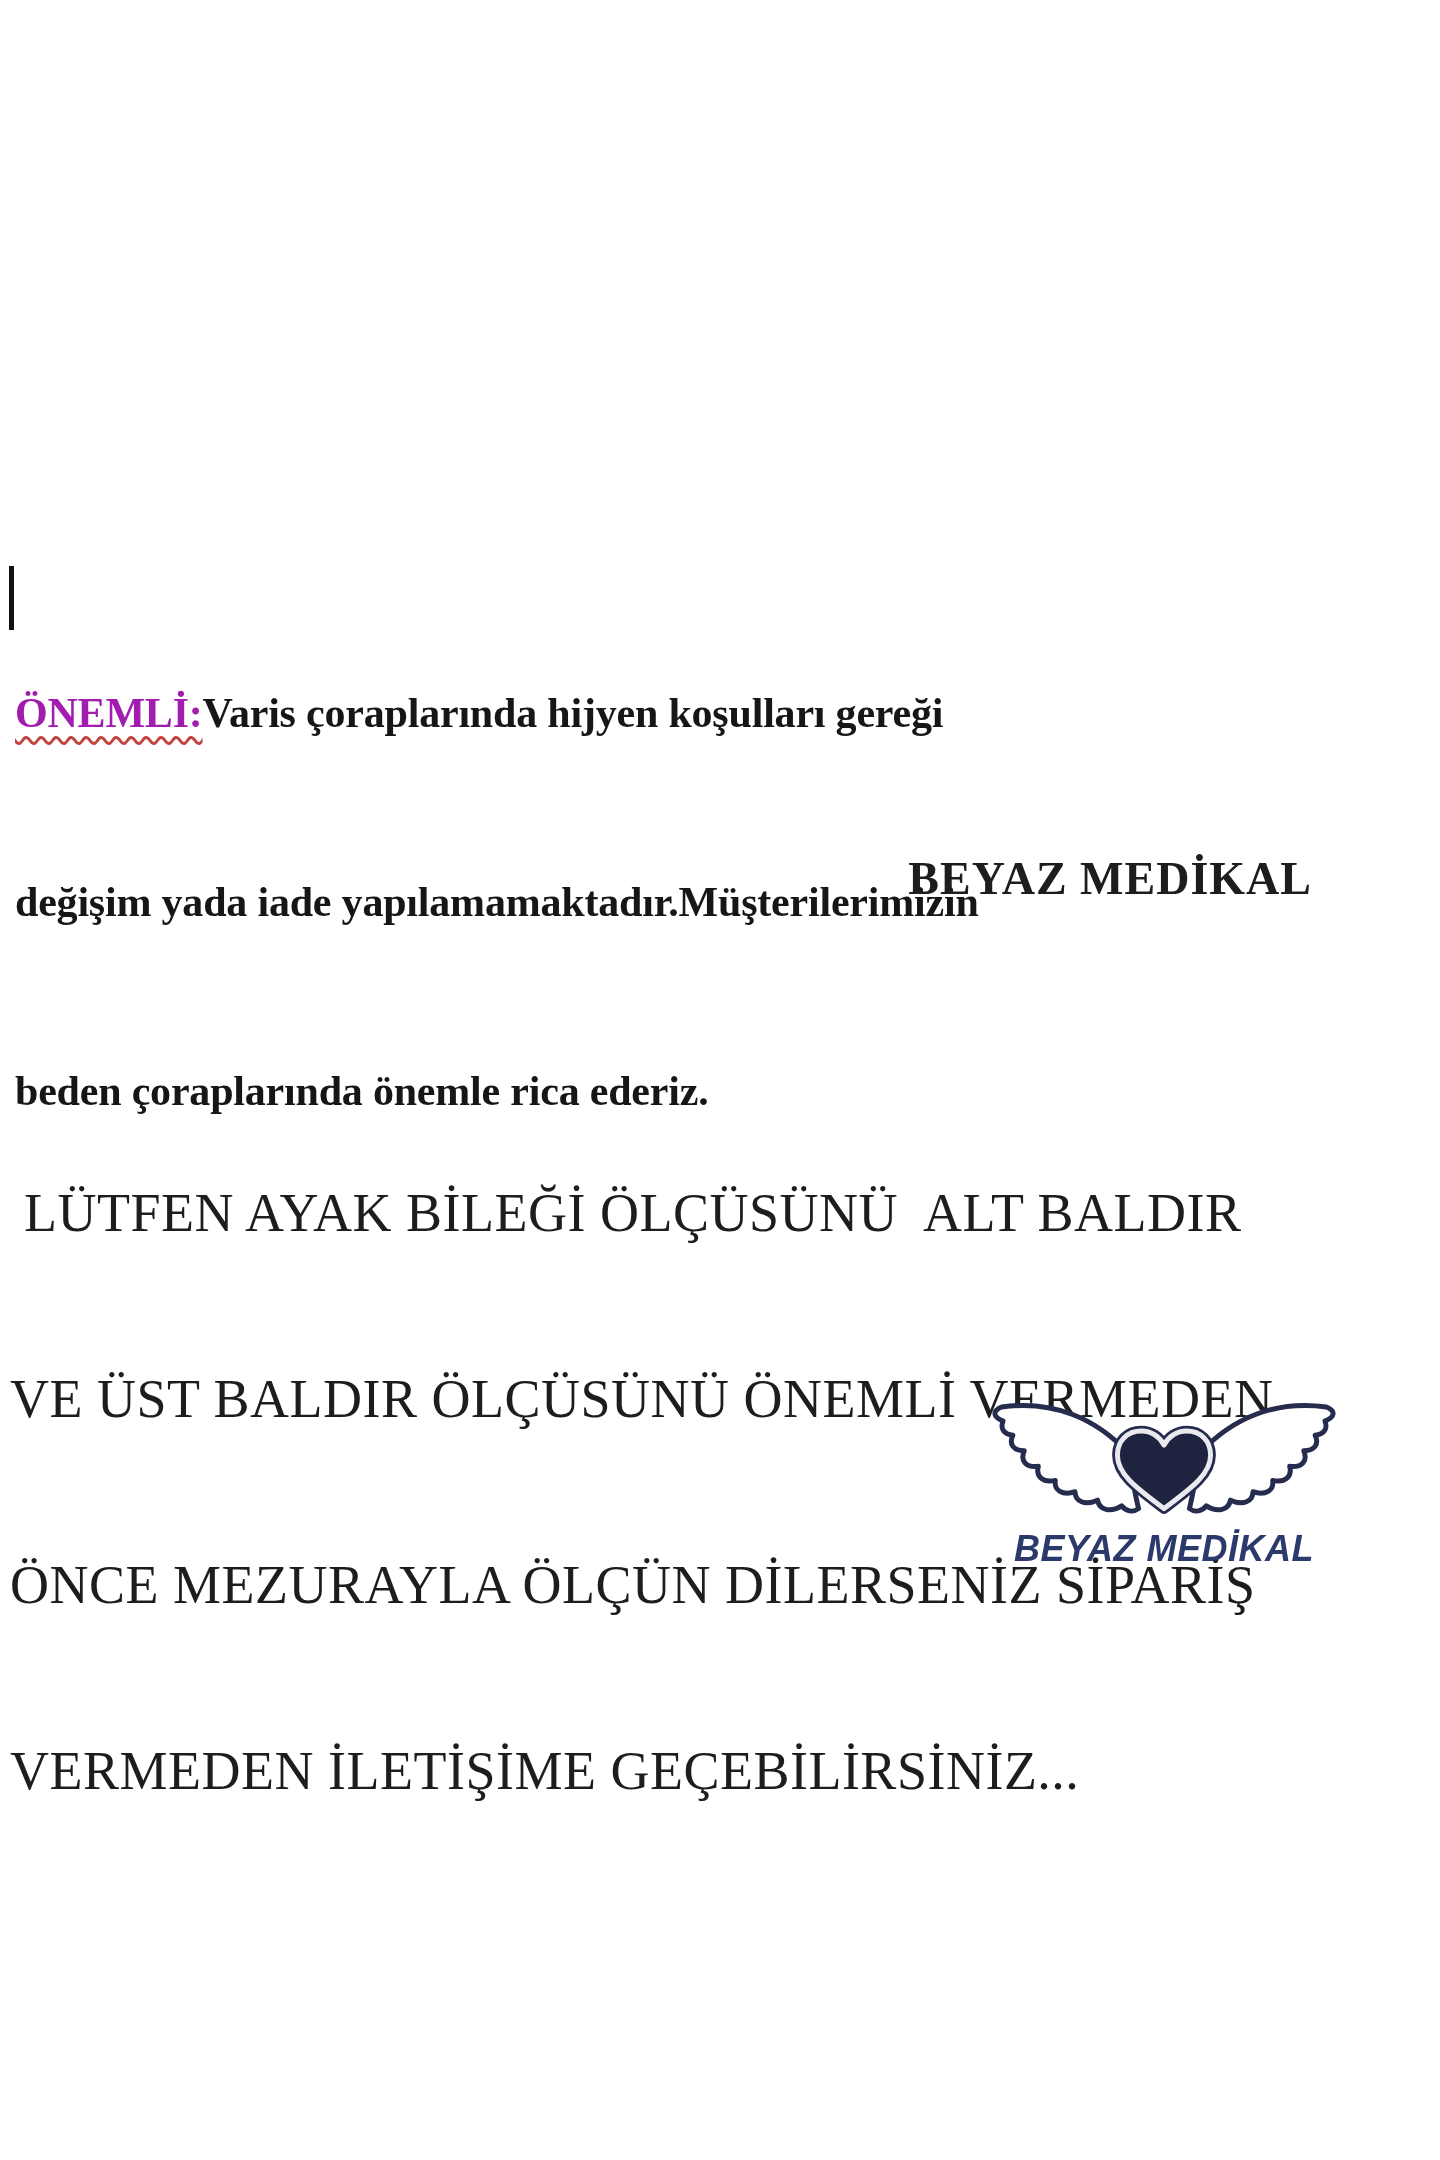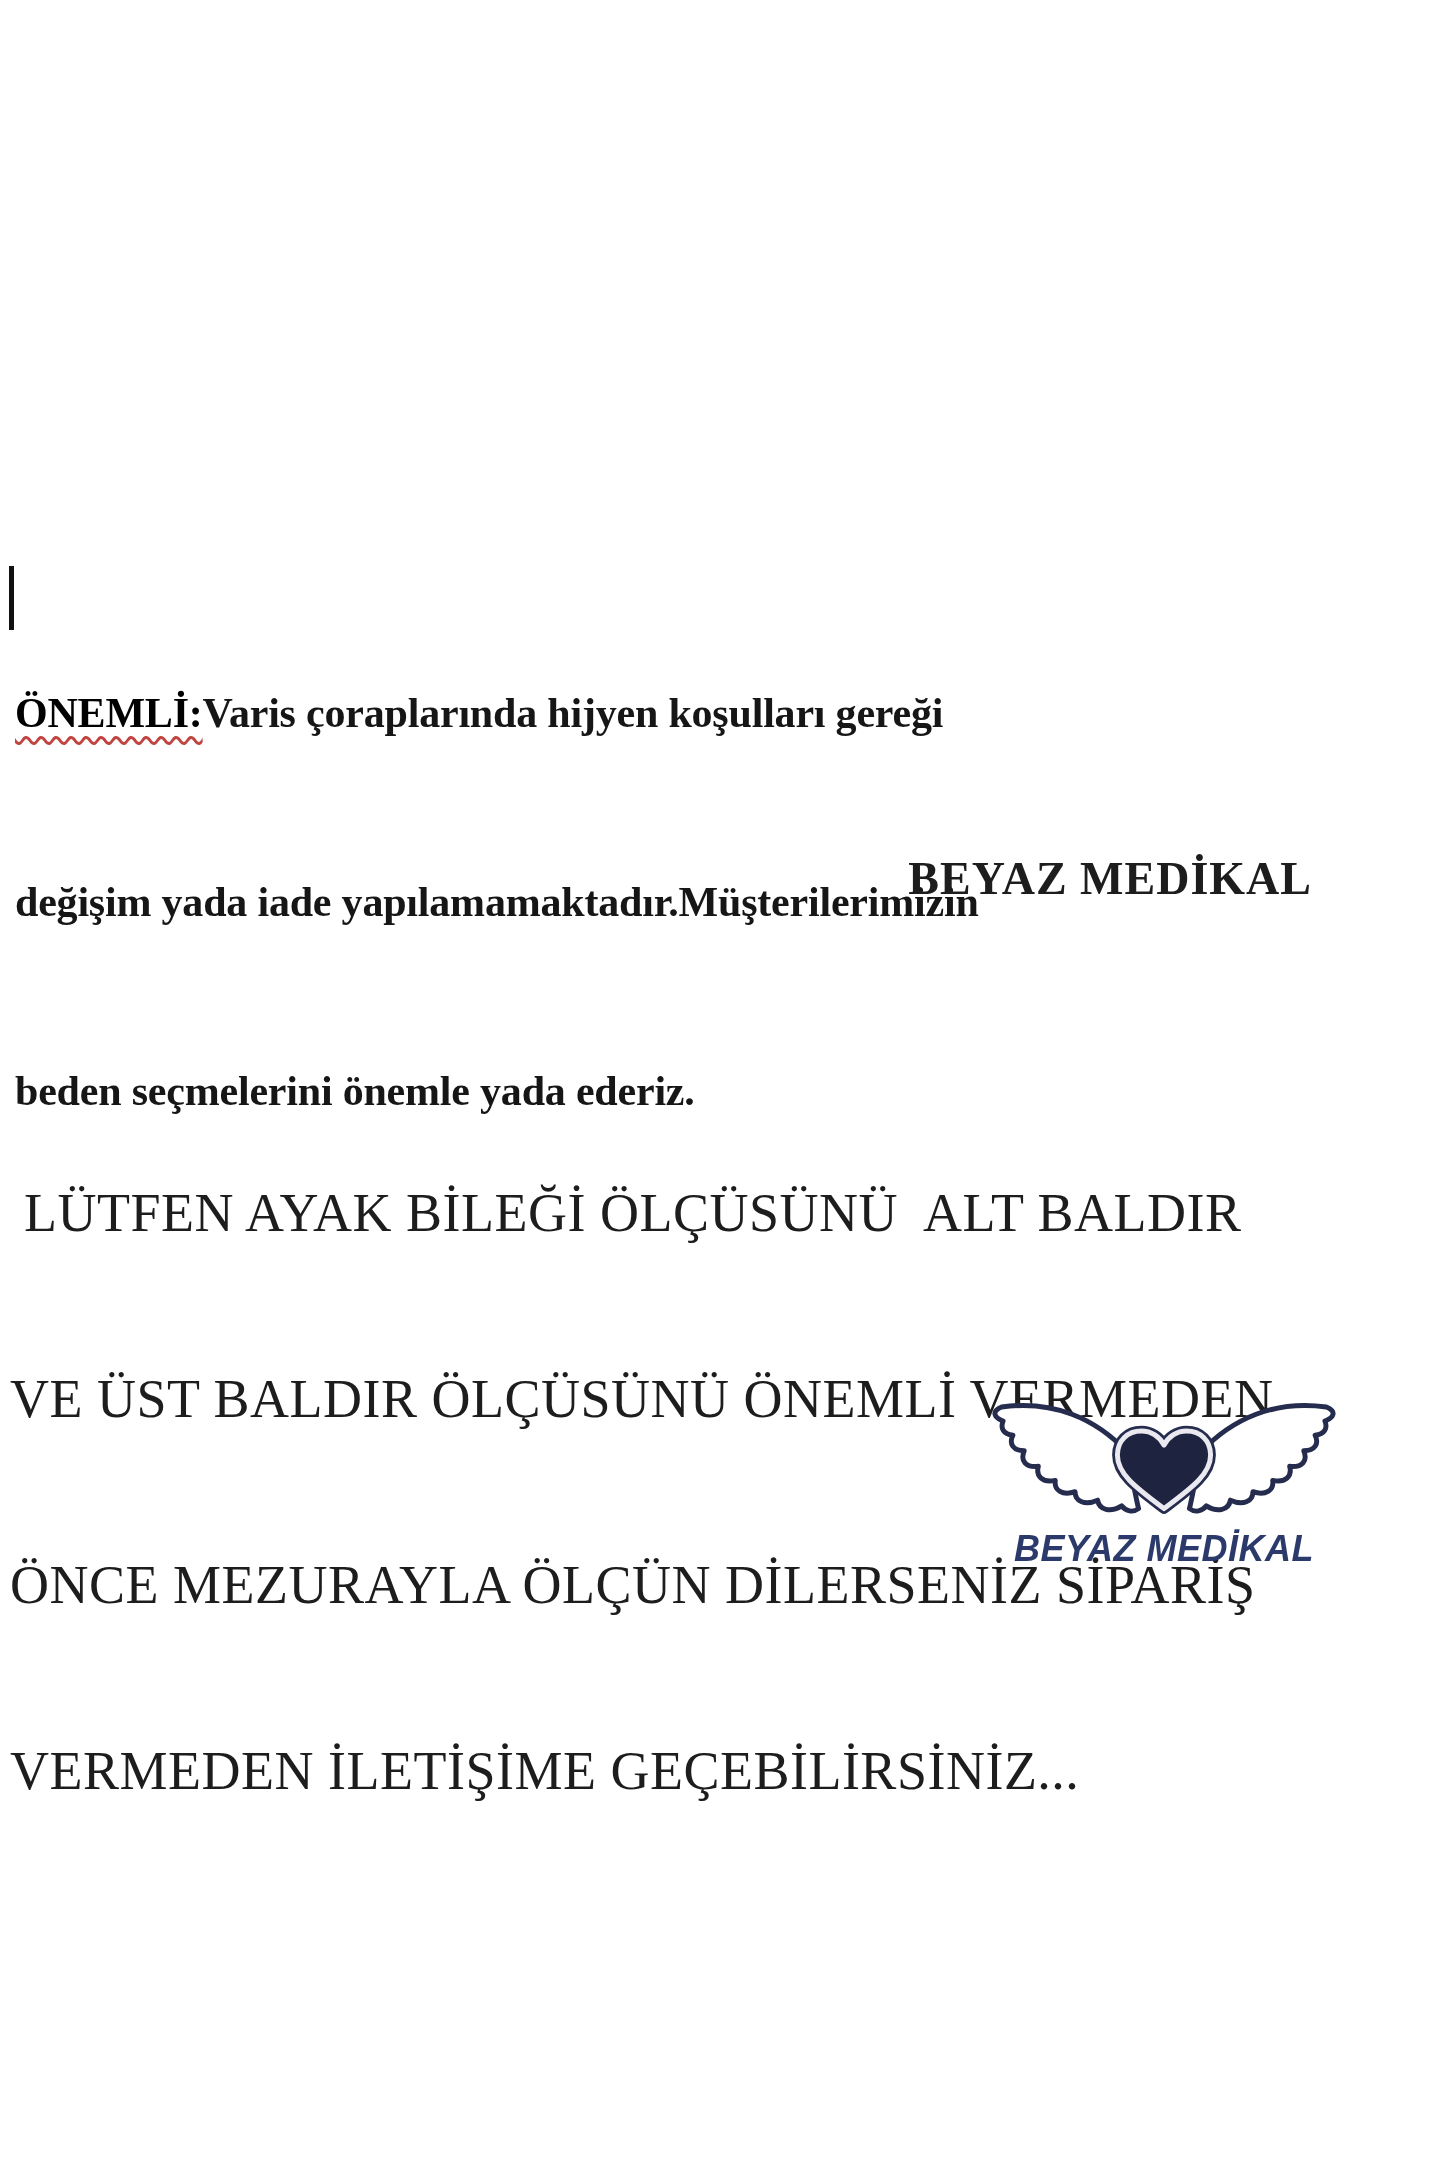--- a/index.html
+++ b/index.html
@@ -13,21 +13,21 @@
     position:absolute;left:9px;top:566px;width:5px;height:64px;
     background:#111111;
   }
   
   .notice{
     position:absolute;left:15px;top:556px;width:1380px;
     font-size:42px;font-weight:700;line-height:63px;color:#161616;
     letter-spacing:-0.2px;white-space:pre-wrap;
   }
   .important{
-    color:#000000;
+    color:#a21caf;
     text-decoration:underline;text-decoration-style:wavy;
     text-decoration-color:#c0443f;text-decoration-thickness:2.5px;
     text-underline-offset:9px;
   }
   .squiggle{
     text-decoration-style:wavy;
     text-decoration-color:#c0443f;text-decoration-thickness:2.5px;
     text-underline-offset:9px;
   }
   
@@ -56,21 +56,21 @@
   }
 </style>
 </head>
 <body>
 
 <div class="text-cursor"></div>
 
 <div class="notice">
   <div><span class="important">ÖNEMLİ:</span><span class="squiggle">Varis</span><span> çoraplarında hijyen koşulları gereği</span></div>
   <div><span>değişim yada iade </span><span class="squiggle">yapılamamaktadır.Müşterilerimizin</span></div>
-  <div>beden seçmelerini önemle yada ederiz.</div>
+  <div>beden çoraplarında önemle rica ederiz.</div>
 </div>
 
 <div class="signature">BEYAZ MEDİKAL</div>
 
 <div class="measure-note">
   <div> LÜTFEN AYAK BİLEĞİ ÖLÇÜSÜNÜ  ALT BALDIR</div>
   <div>VE ÜST BALDIR ÖLÇÜSÜNÜ ÖNEMLİ VERMEDEN</div>
   <div>ÖNCE MEZURAYLA ÖLÇÜN DİLERSENİZ SİPARİŞ</div>
   <div>VERMEDEN İLETİŞİME GEÇEBİLİRSİNİZ...</div>
 </div>

